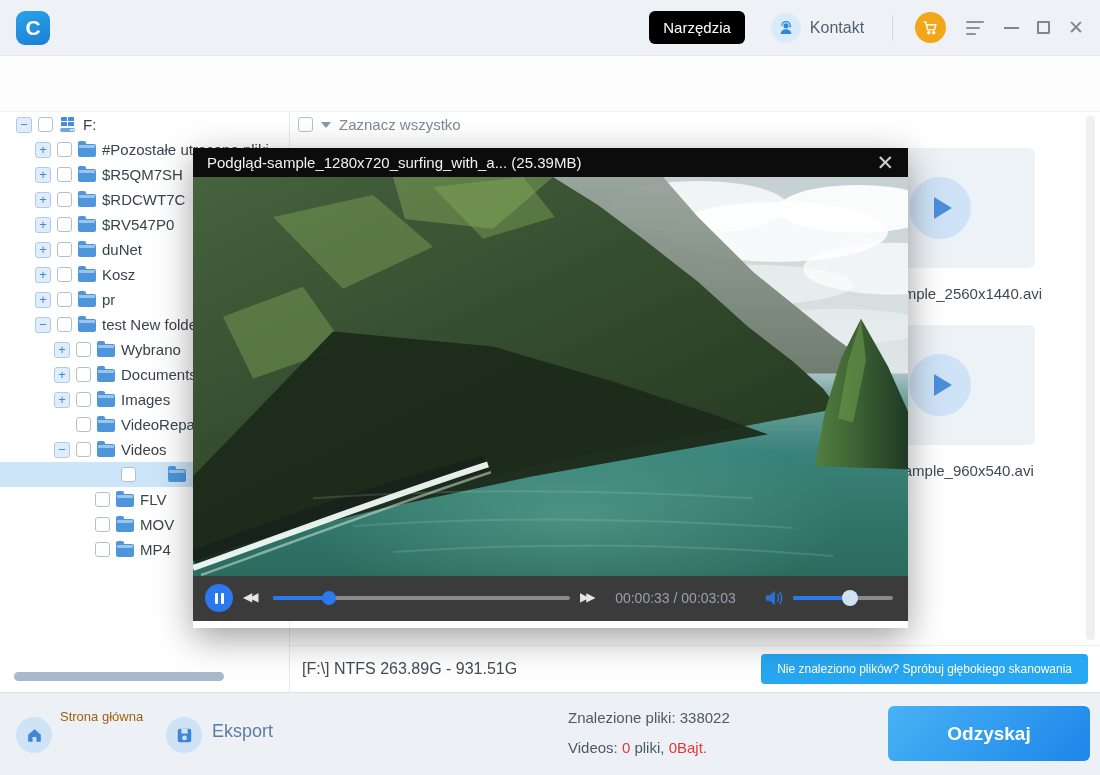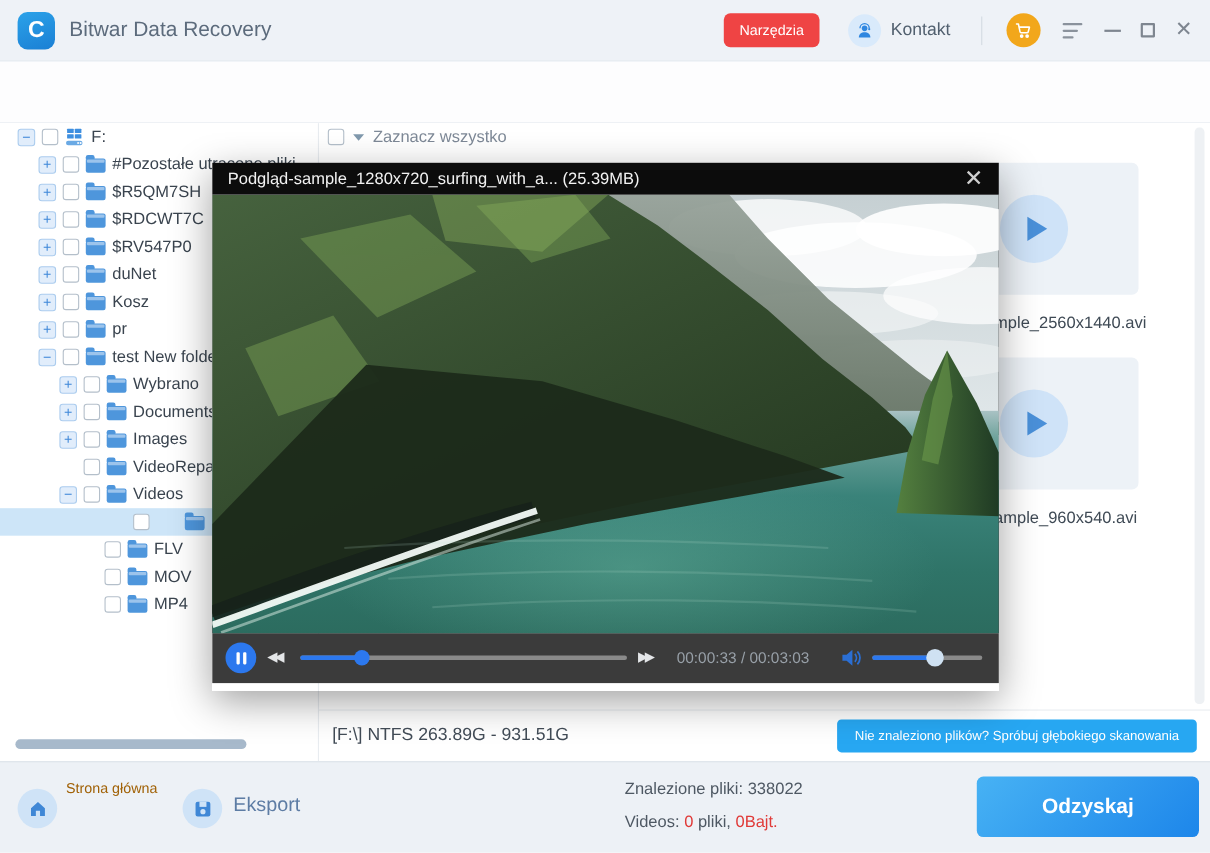--- a/index.html
+++ b/index.html
@@ -7,21 +7,21 @@
   body { font-family:"Liberation Sans", sans-serif; background:#fff; position:relative; }
   .app { position:absolute; inset:0; outline:1px solid #d5dbe2; background:#fff; }
 
   
   .titlebar { position:absolute; left:0; top:0; width:1100px; height:56px; background:#eef2f7;
               border-bottom:1px solid #e2e8ee; display:flex; align-items:center; padding:0 16px; }
   .logo { width:34px; height:34px; border-radius:9px; background:linear-gradient(160deg,#2ba2e9,#1b7fd4);
           color:#fff; font-weight:bold; font-size:21px; display:flex; align-items:center; justify-content:center; }
   .app-title { margin-left:13px; font-size:19px; color:#5c6b7c; }
   .tb-spacer { flex:1; }
-  .tools-btn { background:#ef4444; color:#fff; font-size:13px; border:none; border-radius:6px;
+  .tools-btn { background:#000000; color:#fff; font-size:15px; border:none; border-radius:6px;
                padding:8px 14px; margin-right:26px; cursor:pointer; }
   .tb-group { display:flex; align-items:center; margin-right:28px; }
   .tb-circle { width:30px; height:30px; border-radius:50%; background:#d9eafb; display:flex;
                align-items:center; justify-content:center; }
   .tb-group span.lbl { margin-left:9px; font-size:16px; color:#51606f; }
   .tb-divider { width:1px; height:26px; background:#d3dae2; margin-right:22px; }
   .cart-btn { width:31px; height:31px; border-radius:50%; background:#f2a71b; display:flex;
               align-items:center; justify-content:center; margin-right:20px; }
   .menu-icon { display:flex; flex-direction:column; gap:4px; margin-right:20px; cursor:pointer; }
   .menu-icon i { display:block; height:2px; background:#8a929c; border-radius:1px; }
@@ -129,21 +129,20 @@
   .vol-fill { position:absolute; left:0; top:0; height:4px; background:#2c78ee; border-radius:2px; }
   .vol-thumb { position:absolute; top:-6px; width:16px; height:16px; border-radius:50%; background:#cfe1f2; cursor:pointer; }
 </style>
 </head>
 <body>
 
 <div class="app">
 
   <div class="titlebar">
     <div class="logo">C</div>
-    <div class="app-title">Bitwar Data Recovery</div>
     <div class="tb-spacer"></div>
     <button class="tools-btn">Narzędzia</button>
     <div class="tb-group">
       <span class="tb-circle">
         <svg width="18" height="18" viewBox="0 0 24 24">
             <circle cx="12" cy="9" r="3.4" fill="#2e86e0"></circle>
             <path d="M5 20c0-4 3.2-6.2 7-6.2s7 2.2 7 6.2z" fill="#2e86e0"></path>
             <path d="M6.4 9a5.6 5.6 0 0 1 11.2 0" fill="none" stroke="#2e86e0" stroke-width="1.6"></path>
             <circle cx="17.6" cy="10" r="1.3" fill="#2e86e0"></circle>
           </svg>

